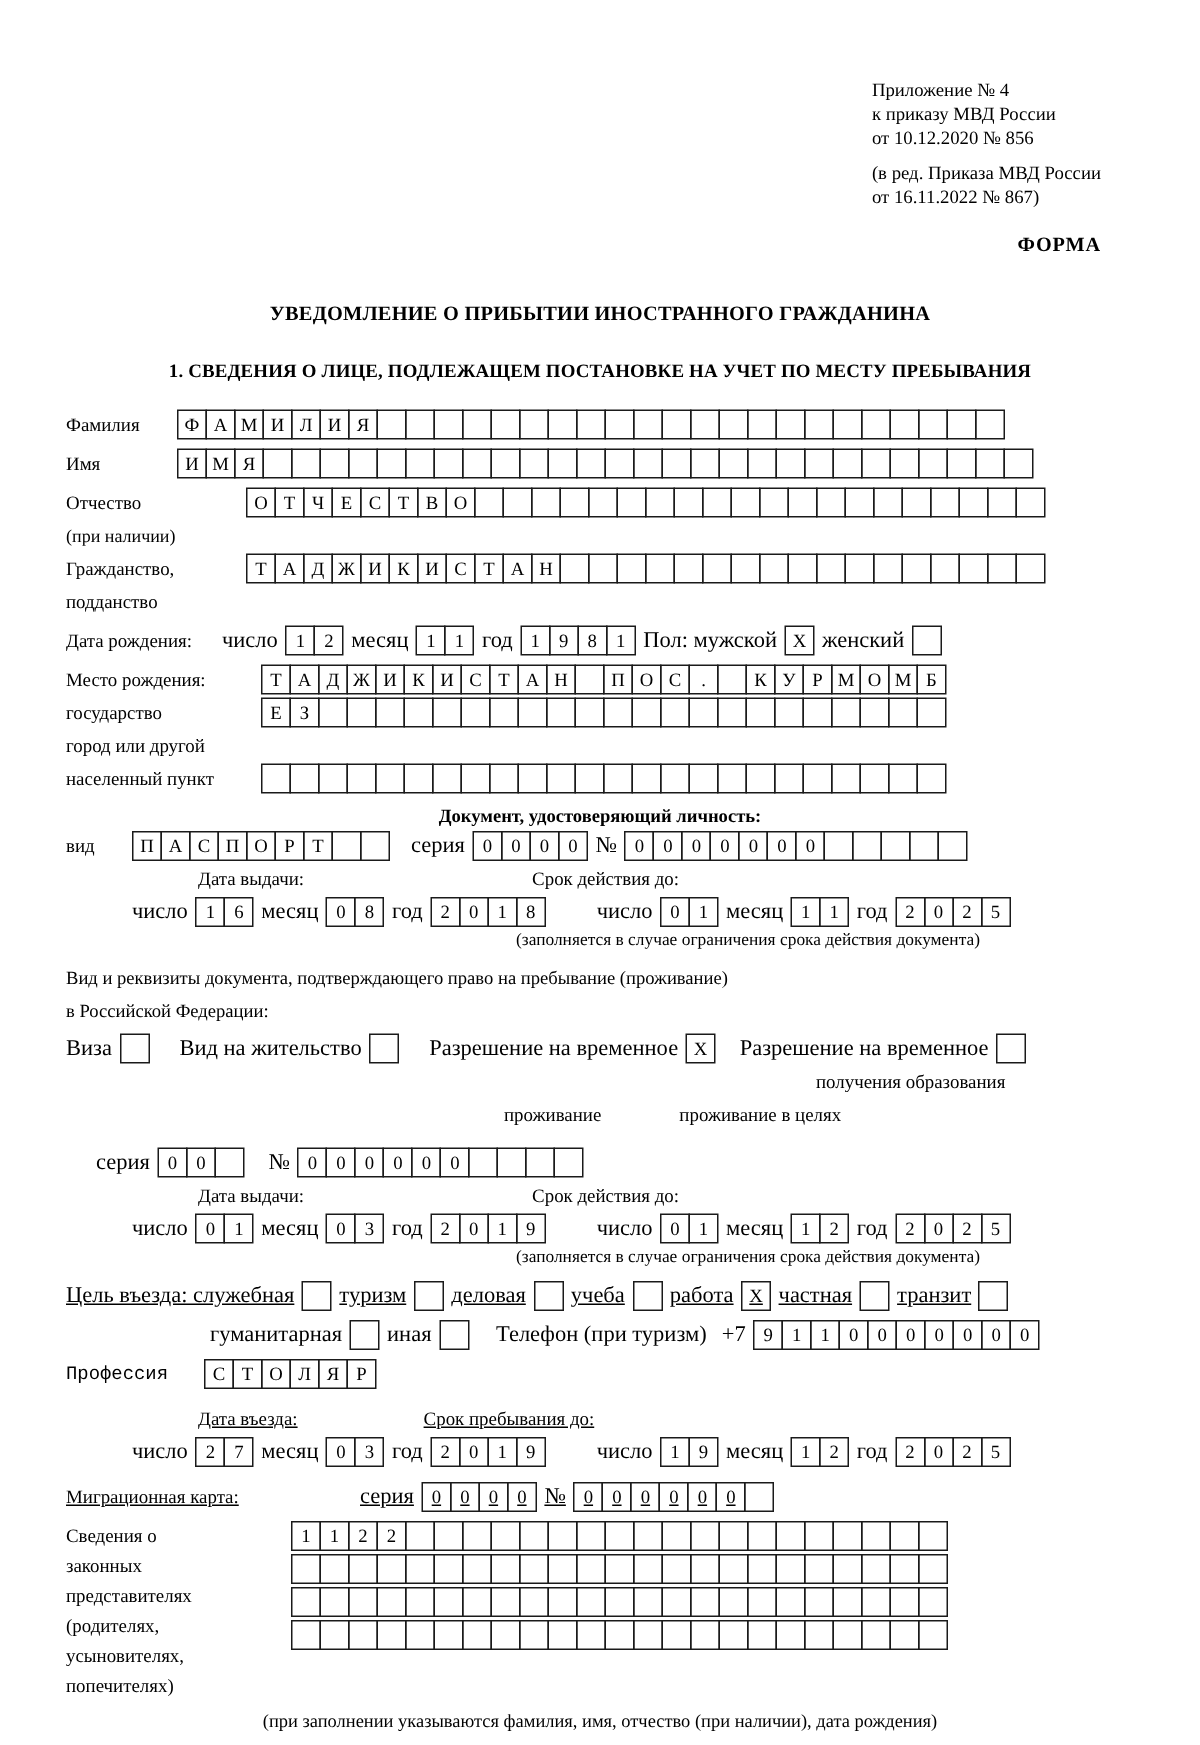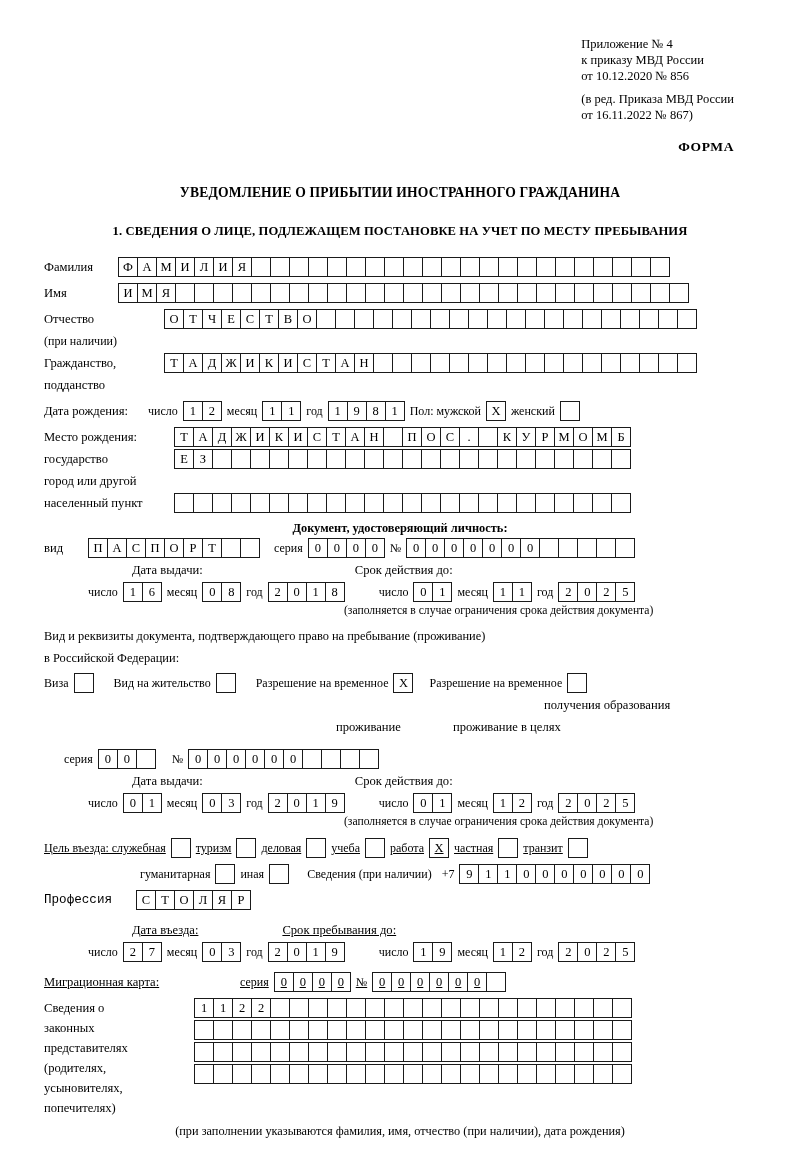--- a/index.html
+++ b/index.html
@@ -10,21 +10,21 @@
     background: #ffffff;
     font-family: "Liberation Serif", serif;
     color: #000000;
     position: relative;
     overflow: hidden;
   }
   .page {
     position: relative;
     width: 800px;
     height: 1163px;
-    padding: 36px 44px;
+    padding: 52px 44px;
   }
 
   
   .header-right {
     width: 100%;
     display: flex;
     justify-content: flex-end;
   }
   .header-lines {
     font-size: 12.5px;
@@ -97,21 +97,21 @@
     display: inline-block;
     width: 20px;
     height: 20px;
     border: 1px solid #1a1a1a;
     font-size: 12.5px;
     line-height: 18px;
     text-align: center;
     vertical-align: -4px;
   }
   .inline-lab {
-    font-size: 12px;
+    font-size: 15px;
     line-height: 20px;
     white-space: nowrap;
     padding: 0 5px;
   }
   .inline-lab.nopad-l { padding-left: 0; }
 
   .center-lab {
     text-align: center;
     font-size: 12.4px;
     font-weight: bold;
@@ -607,21 +607,21 @@
     <div class="box"></div>
     <div class="inline-lab">транзит</div>
     <div class="box"></div>
   </div>
 
   <div class="row mt6 lh20">
     <div class="inline-lab nopad-l" style="padding-left:96px;">гуманитарная</div>
     <div class="box"></div>
     <div class="inline-lab">иная</div>
     <div class="box"></div>
-    <div class="inline-lab" style="padding-left:18px;">Сведения (при наличии)</div>
+    <div class="inline-lab" style="padding-left:18px;">Телефон (при туризм)</div>
     <div class="inline-lab">+7</div>
     <div class="cells" id="ph-cells">
         <div class="cell">9</div>
         <div class="cell">1</div>
         <div class="cell">1</div>
         <div class="cell">0</div>
         <div class="cell">0</div>
         <div class="cell">0</div>
         <div class="cell">0</div>
         <div class="cell">0</div>

